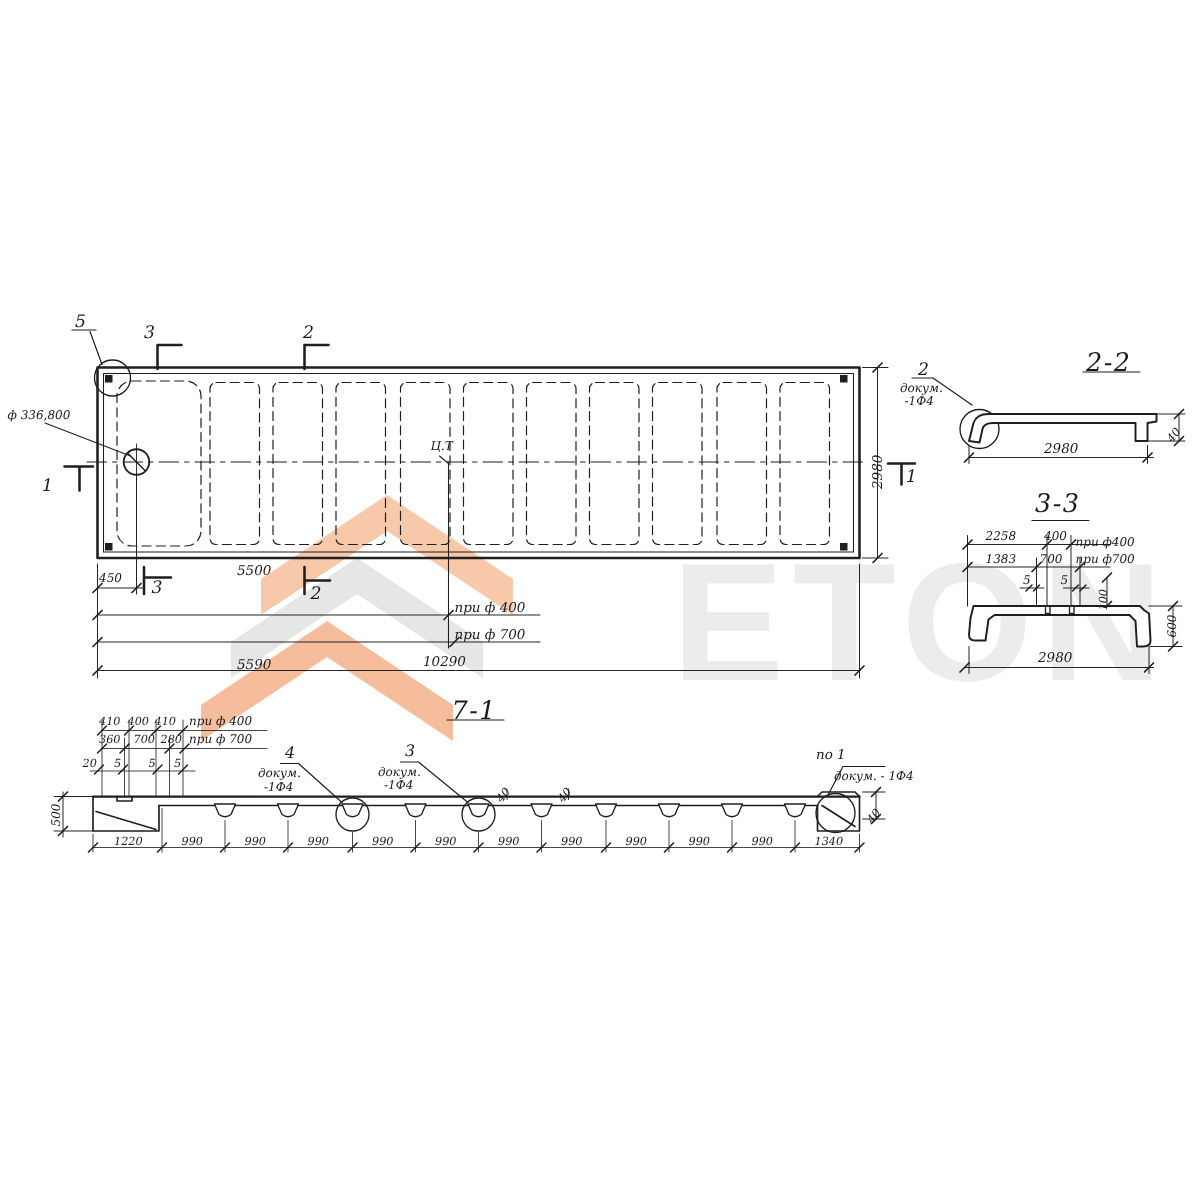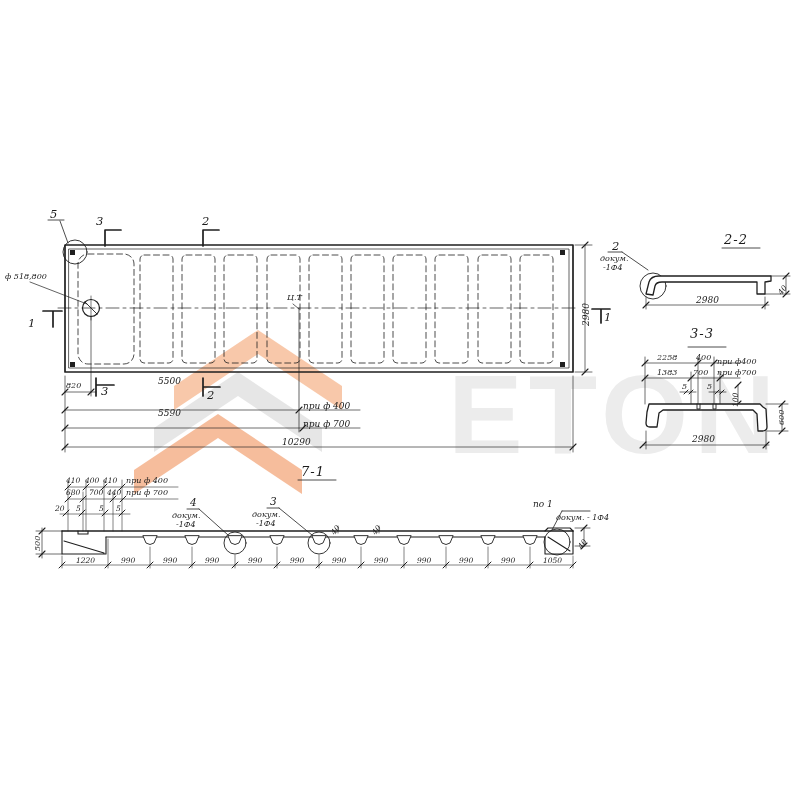--- a/index.html
+++ b/index.html
@@ -12,21 +12,21 @@
           letter-spacing:16px;color:#ee7b3a;opacity:.62;z-index:0;}
   .wm-svg{position:absolute;left:0;top:0;z-index:0;}
   
   #line-layer{position:absolute;left:0;top:0;z-index:1;}
   
   .t{position:absolute;white-space:nowrap;color:#1b1b1b;font:italic 9px "DejaVu Serif",serif;z-index:2;}
   .s7{font-size:7.5px}
   .s8{font-size:8px}
   .s10{font-size:10.5px}
   .s11{font-size:11.5px}
-  .s12{font-size:13px;letter-spacing:1px}
+  .s12{font-size:17px;letter-spacing:1px}
   .r90{transform:rotate(-90deg);transform-origin:0 0}
   .r52{transform:rotate(-52deg);transform-origin:0 0}
 </style>
 </head>
 <body>
 
 <div id="canvas">
 
   <div class="wm-big">ETON</div>
   <svg class="wm-svg" width="800" height="800">
@@ -189,32 +189,32 @@
 
       <g stroke-width="0.55">
         <path d="M62,556 V568 M108,539 V568 M150,547 V568 M192,547 V568 M235,555 V568 M277,547 V568 M319,555 V568 M361,547 V568 M404,547 V568 M446,547 V568 M488,547 V568 M530,547 V568 M573,556 V568"></path>
         <path d="M62,565 H573"></path>
         <path d="M59,568 L65,562 M105,568 L111,562 M147,568 L153,562 M189,568 L195,562 M232,568 L238,562 M274,568 L280,562 M316,568 L322,562 M358,568 L364,562 M401,568 L407,562 M443,568 L449,562 M485,568 L491,562 M527,568 L533,562 M570,568 L576,562" stroke-width="1"></path>
       </g>
     </g>
   </svg>
 
   <span class="t s11" style="left:50px;top:207px">5</span>
-  <span class="t s8" style="left:5px;top:272px">ф 518,800</span>
+  <span class="t s8" style="left:5px;top:272px">ф 336,800</span>
   <span class="t s11" style="left:28px;top:316px">1</span>
   <span class="t s11" style="left:604px;top:310px">1</span>
   <span class="t s11" style="left:96px;top:214px">3</span>
   <span class="t s11" style="left:202px;top:214px">2</span>
   <span class="t s11" style="left:101px;top:384px">3</span>
   <span class="t s11" style="left:207px;top:388px">2</span>
   <span class="t s8" style="left:287px;top:293px">Ц.Т</span>
-  <span class="t s8" style="left:66px;top:381px">820</span>
+  <span class="t s8" style="left:66px;top:381px">450</span>
   <span class="t" style="left:158px;top:376px">5500</span>
   <span class="t" style="left:303px;top:401px">при ф 400</span>
-  <span class="t" style="left:158px;top:408px">5590</span>
+  <span class="t" style="left:158px;top:439px">5590</span>
   <span class="t" style="left:303px;top:419px">при ф 700</span>
   <span class="t" style="left:282px;top:437px">10290</span>
   <span class="t r90" style="left:581px;top:326px">2980</span>
 
   <span class="t s12" style="left:724px;top:232px">2-2</span>
   <span class="t s11" style="left:612px;top:239px">2</span>
   <span class="t s8" style="left:600px;top:254px">докум.</span>
   <span class="t s8" style="left:603px;top:263px">-1Ф4</span>
   <span class="t" style="left:696px;top:295px">2980</span>
   <span class="t s7 r52" style="left:776px;top:291px">40</span>
@@ -230,46 +230,46 @@
   <span class="t s8" style="left:707px;top:382px">5</span>
   <span class="t s7 r90" style="left:731px;top:407px">100</span>
   <span class="t s8 r90" style="left:777px;top:425px">600</span>
   <span class="t" style="left:692px;top:434px">2980</span>
 
   <span class="t s12" style="left:301px;top:464px">7-1</span>
   <span class="t s7" style="left:66px;top:476px">410</span>
   <span class="t s7" style="left:85px;top:476px">400</span>
   <span class="t s7" style="left:103px;top:476px">410</span>
   <span class="t s8" style="left:126px;top:476px">при ф 400</span>
-  <span class="t s7" style="left:66px;top:488px">680</span>
+  <span class="t s7" style="left:66px;top:488px">360</span>
   <span class="t s7" style="left:89px;top:488px">700</span>
-  <span class="t s7" style="left:107px;top:488px">440</span>
+  <span class="t s7" style="left:107px;top:488px">280</span>
   <span class="t s8" style="left:126px;top:488px">при ф 700</span>
   <span class="t s7" style="left:55px;top:504px">20</span>
   <span class="t s7" style="left:76px;top:504px">5</span>
   <span class="t s7" style="left:99px;top:504px">5</span>
   <span class="t s7" style="left:116px;top:504px">5</span>
   <span class="t s8 r90" style="left:33px;top:551px">500</span>
   <span class="t s10" style="left:190px;top:496px">4</span>
   <span class="t s8" style="left:172px;top:511px">докум.</span>
   <span class="t s8" style="left:176px;top:520px">-1Ф4</span>
   <span class="t s10" style="left:270px;top:495px">3</span>
   <span class="t s8" style="left:252px;top:510px">докум.</span>
   <span class="t s8" style="left:256px;top:519px">-1Ф4</span>
-  <span class="t" style="left:533px;top:499px">по 1</span>
+  <span class="t" style="left:544px;top:499px">по 1</span>
   <span class="t s8" style="left:556px;top:513px">докум. - 1Ф4</span>
   <span class="t s7 r52" style="left:329px;top:531px">40</span>
   <span class="t s7 r52" style="left:370px;top:531px">40</span>
   <span class="t s7 r52" style="left:576px;top:545px">40</span>
   <span class="t s7" style="left:76px;top:556px">1220</span>
   <span class="t s7" style="left:121px;top:556px">990</span>
   <span class="t s7" style="left:163px;top:556px">990</span>
   <span class="t s7" style="left:205px;top:556px">990</span>
   <span class="t s7" style="left:248px;top:556px">990</span>
   <span class="t s7" style="left:290px;top:556px">990</span>
   <span class="t s7" style="left:332px;top:556px">990</span>
   <span class="t s7" style="left:374px;top:556px">990</span>
   <span class="t s7" style="left:417px;top:556px">990</span>
   <span class="t s7" style="left:459px;top:556px">990</span>
   <span class="t s7" style="left:501px;top:556px">990</span>
-  <span class="t s7" style="left:543px;top:556px">1050</span>
+  <span class="t s7" style="left:543px;top:556px">1340</span>
 
 </div>
 
 </body></html>

